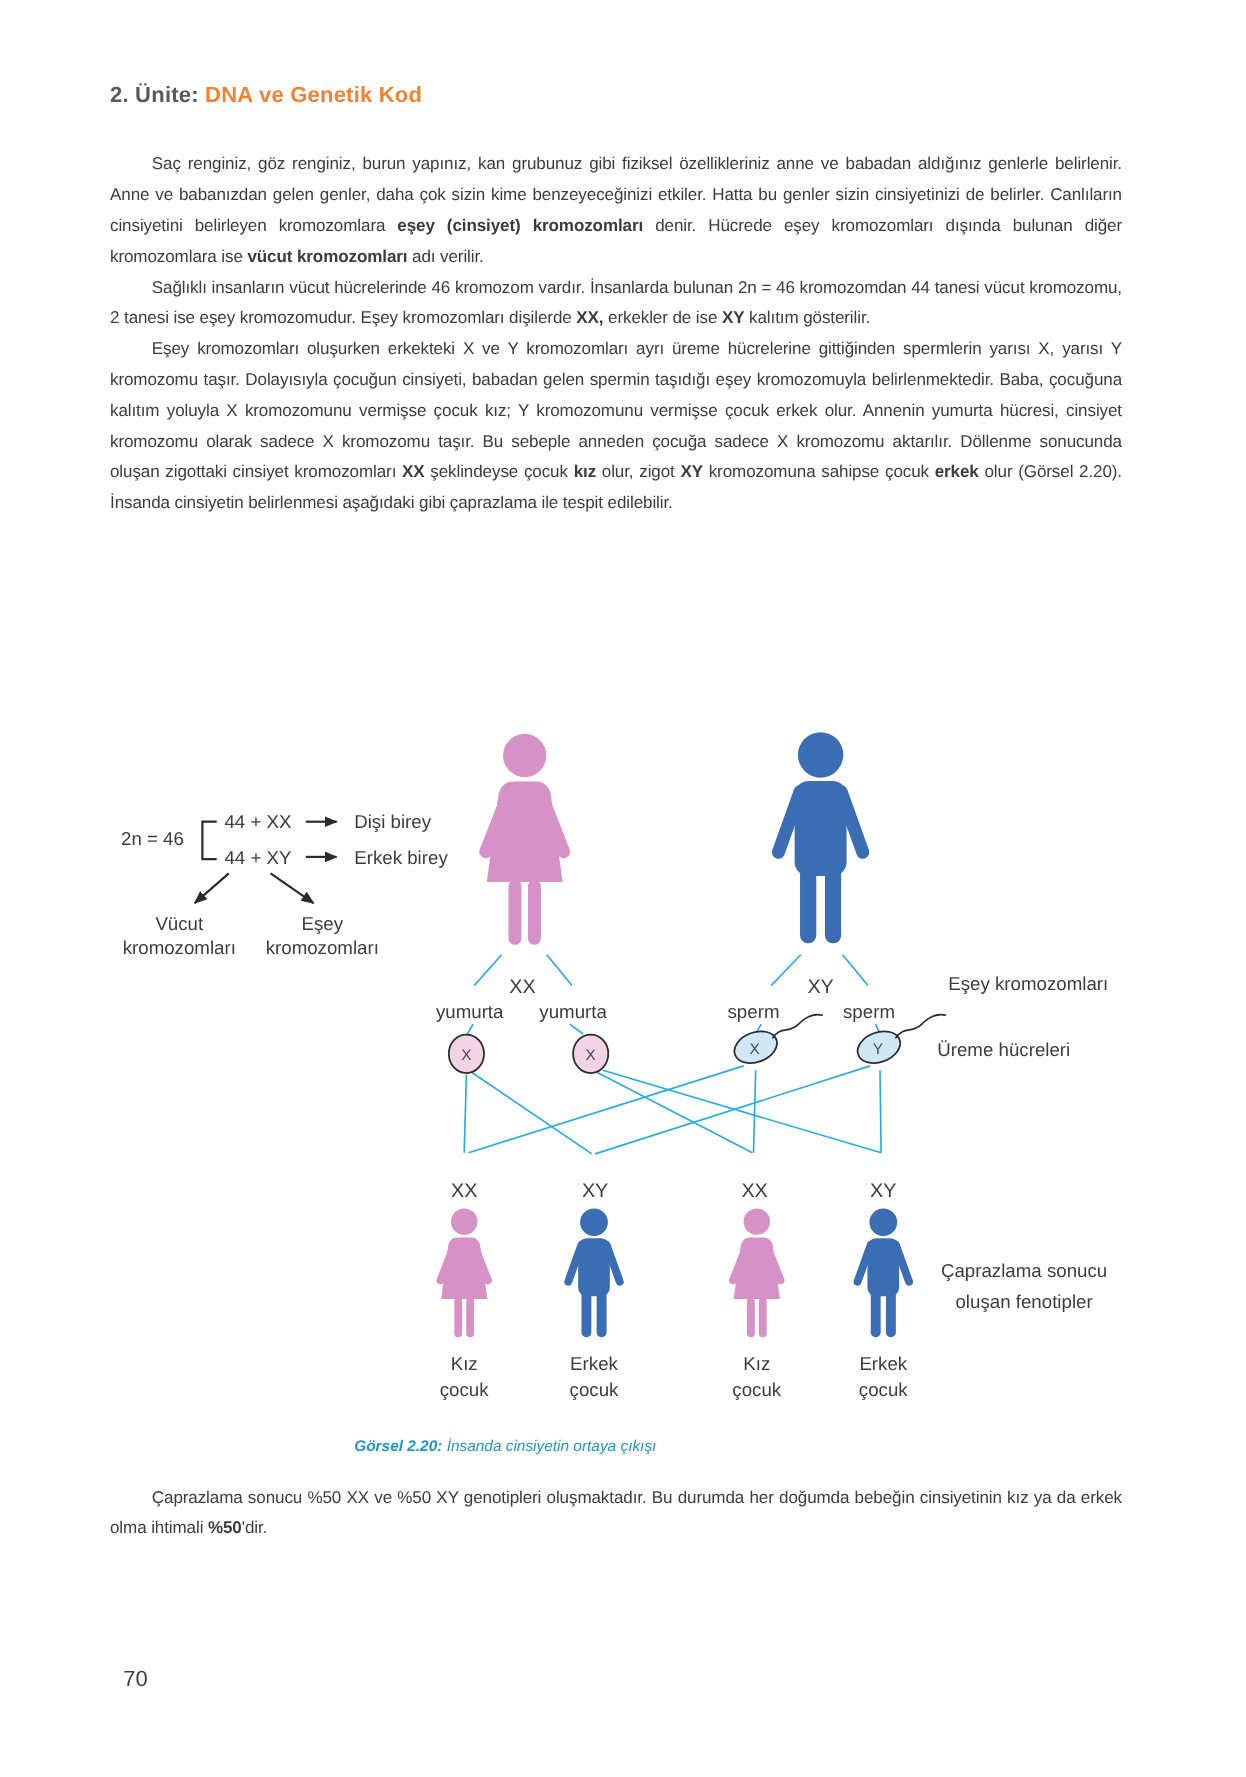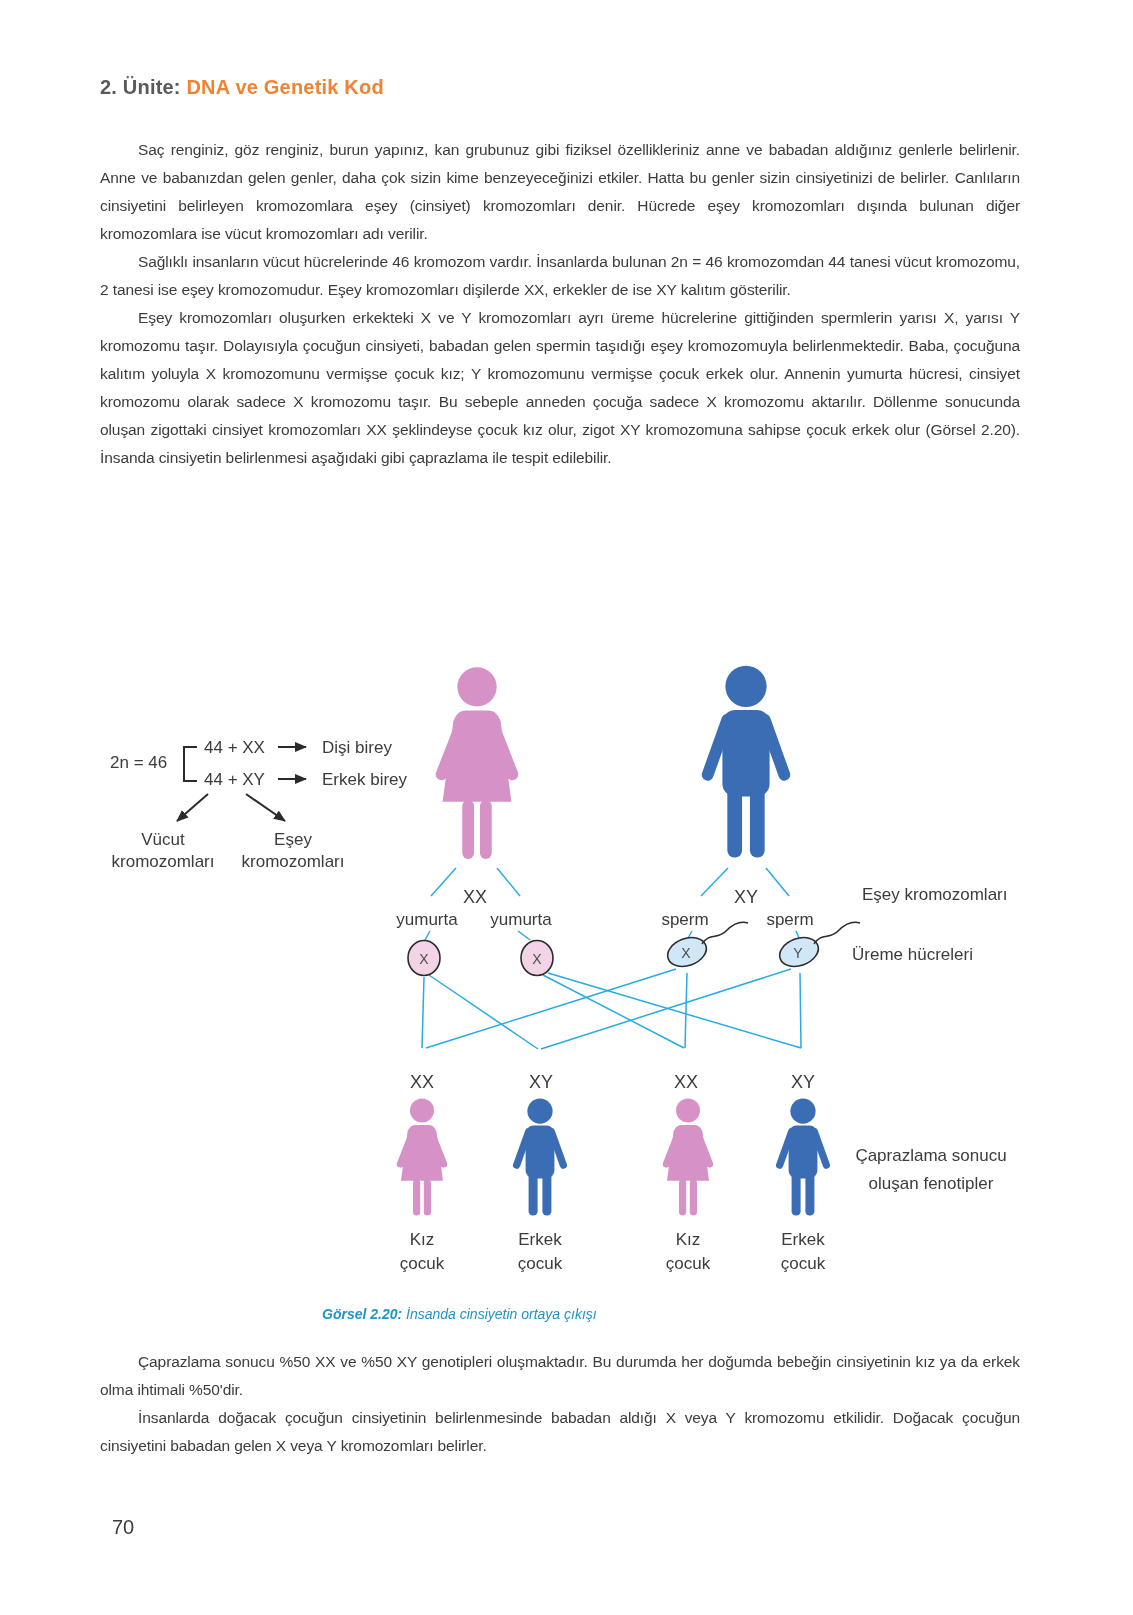--- a/index.html
+++ b/index.html
@@ -6,21 +6,21 @@
   .page{
     position:relative;width:1029px;height:1615px;background:#ffffff;
     font-family:"Liberation Sans",sans-serif;color:#3c3c3c;overflow:hidden;
   }
   .header{position:absolute;top:76px;left:100px;font-size:20px;font-weight:bold;letter-spacing:.2px;}
   .header .unit{color:#58595b;}
   .header .title{color:#f08233;}
   .textblock{position:absolute;left:100px;width:920px;font-size:15.5px;line-height:28px;
     text-align:justify;letter-spacing:-.1px;}
   .textblock p{margin:0;text-indent:38px;}
-  .textblock b{font-weight:normal;}
+  .textblock b{font-weight:bold;}
   #tb1{top:136px;}
   #tb2{top:1348px;}
   .diagram{position:absolute;top:600px;left:0;}
   .diagram text{fill:#3c3c3c;font-size:17px;}
   .diagram .geno{font-size:18px;}
   .diagram .cell-letter{fill:#4d4d4d;font-size:14px;}
   .blackline{stroke:#2b2b2b;stroke-width:2;fill:none;}
   .cyan{fill:none;stroke-width:1.5;}
   .cellshape{stroke:#2b2b2b;stroke-width:1.6;}
   .tail{fill:none;stroke:#2b2b2b;stroke-width:1.5;}
@@ -156,17 +156,16 @@
     <text x="931" y="561" text-anchor="middle">Çaprazlama sonucu</text>
     <text x="931" y="589" text-anchor="middle">oluşan fenotipler</text>
   </svg>
 
   <div class="caption">
     <span class="prefix">Görsel 2.20:</span><span> İnsanda cinsiyetin ortaya çıkışı</span>
   </div>
 
   <div class="textblock" id="tb2">
     <p><span>Çaprazlama sonucu %50 XX ve %50 XY genotipleri oluşmaktadır. Bu durumda her doğumda bebeğin cinsiyetinin kız ya da erkek olma ihtimali </span><b>%50</b><span>'dir.</span></p>
-    <p><span>İnsanlarda doğacak çocuğun cinsiyetinin belirlenmesinde babadan aldığı X veya Y kromozomu etkilidir. Doğacak çocuğun cinsiyetini babadan gelen X veya Y kromozomları belirler.</span></p>
   </div>
 
   <div class="pagenum">70</div>
 </div>
 
 </body></html>

